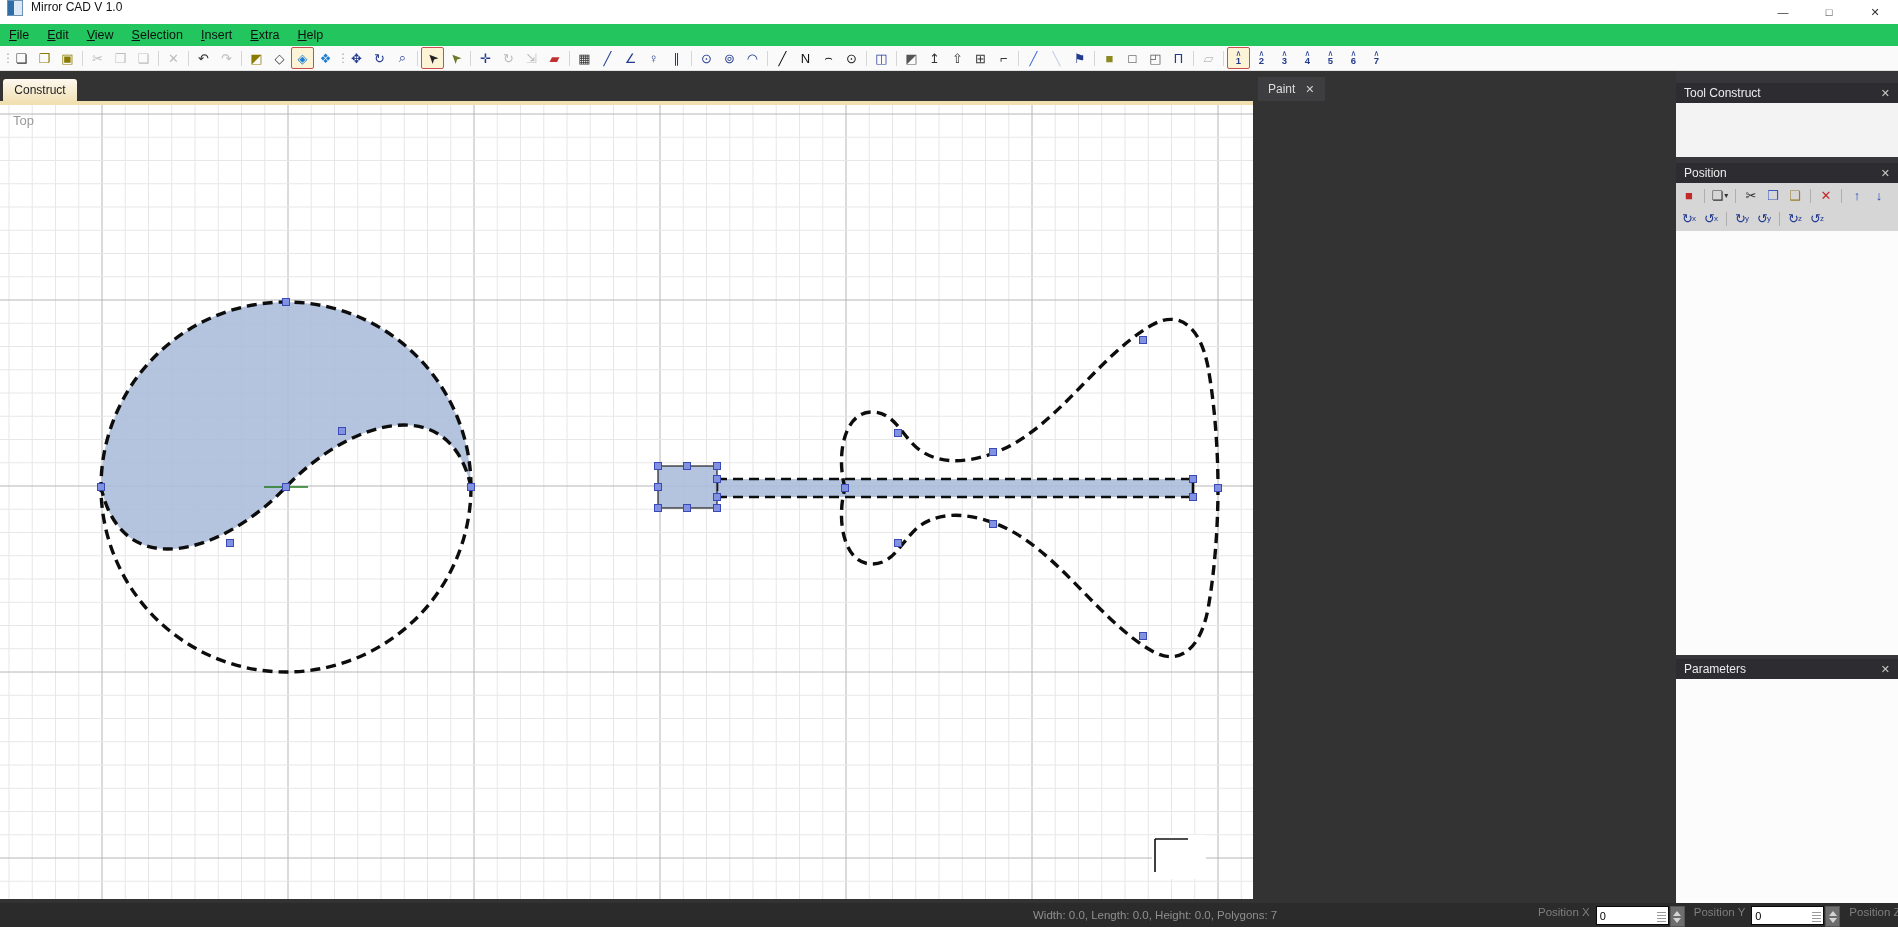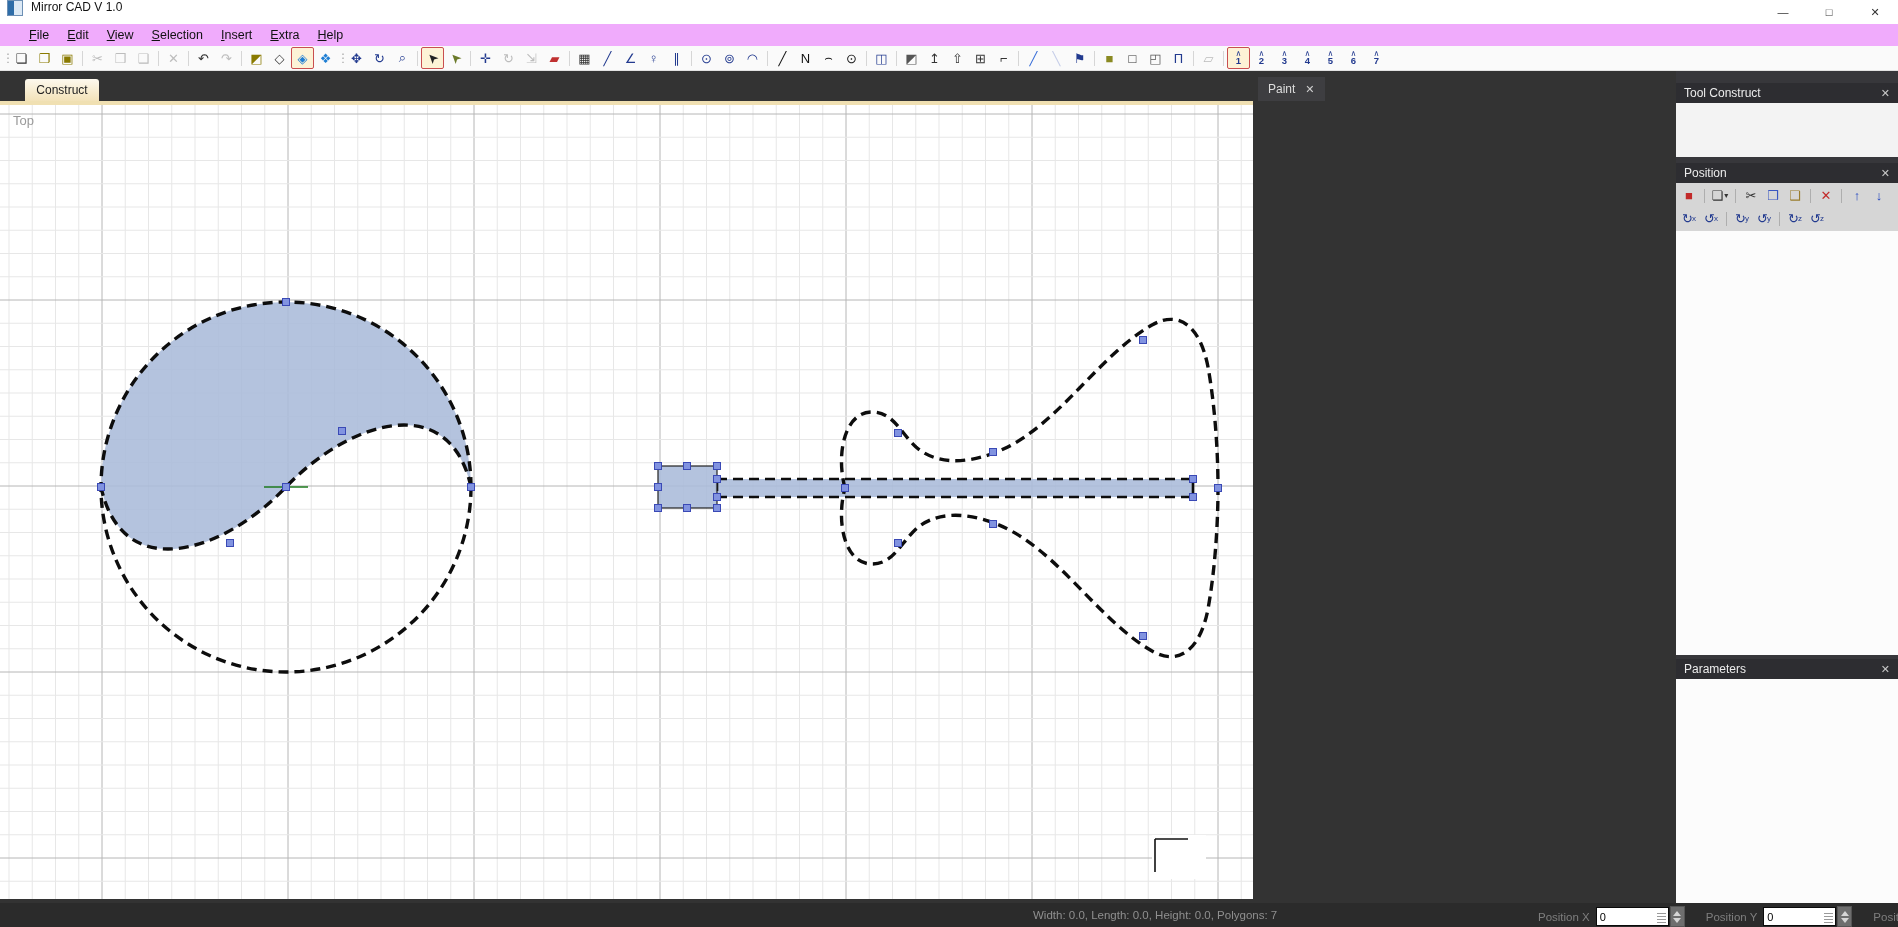--- a/index.html
+++ b/index.html
@@ -5,38 +5,38 @@
   html,body{margin:0;padding:0;width:1898px;height:927px;overflow:hidden;
     font-family:"Liberation Sans",sans-serif;background:#333;user-select:none}
   
   .titlebar{height:24px;background:#fff;display:flex;align-items:flex-start}
   .app-icon{width:14px;height:14px;margin:0 8px 0 7px;border:1px solid #6c8fb4;
     background:linear-gradient(90deg,#2e6da8 0 45%,#dce9f5 45% 100%)}
   .title{font-size:12px;color:#111}
   .win-controls{margin-left:auto;display:flex;height:100%}
   .win-btn{width:46px;display:flex;align-items:center;justify-content:center;font-size:11px;color:#333}
   
-  .menubar{height:22px;background:#f0abfc;display:flex;align-items:center;padding-left:20px}
+  .menubar{height:22px;background:#22c55e;display:flex;align-items:center;padding-left:0}
   .menu-item{font-size:12.5px;color:#111;padding:0 9px;cursor:default}
   
   .toolbar{height:24px;background:#fafafa;border-bottom:1px solid #e2e2e2;
     display:flex;align-items:center;padding-left:2px;white-space:nowrap}
   .tb{width:21px;height:20px;display:flex;align-items:center;justify-content:center;
     font-size:13px;border:1px solid transparent;border-radius:2px;flex:none}
   .tb.sel{background:#fdf3d6;border-color:#c94f4f}
   .tb.dis{color:#bdbdbd !important}
   .sep{width:1px;height:15px;background:#d6d6d6;margin:0 3px;flex:none}
   .grip{color:#a8a8a8;font-size:12px;width:8px;text-align:center;flex:none}
   .mir{display:flex;flex-direction:column;align-items:center;color:#223a8f}
   .mir .hat{font-size:8px;line-height:5px}
   .mir .num{font-size:9.5px;font-weight:bold;line-height:9px}
   
   .main{display:flex;height:832px}
   .doc{width:1676px;background:#333;position:relative;flex:none}
-  .tabstrip{height:30px;display:flex;align-items:flex-end;padding-left:25px;position:relative}
+  .tabstrip{height:30px;display:flex;align-items:flex-end;padding-left:3px;position:relative}
   .tab-construct{width:74px;height:22px;background:linear-gradient(#fdf9ee,#f2e2b8);
     border-radius:3px 3px 0 0;display:flex;align-items:center;justify-content:center;
     font-size:12px;color:#222}
   .tab-paint{position:absolute;left:1258px;bottom:0;height:24px;background:#3e3e41;
     color:#ddd;display:flex;align-items:center;padding:0 10px;font-size:12px;gap:10px}
   .tab-paint .x{color:#cfcfcf;font-size:11px}
   .goldbar{width:1253px;height:4px;background:#f0e0b2}
   .canvas{width:1253px;height:794px;background:#fff;position:relative;overflow:hidden}
   .top-label{position:absolute;left:13px;top:8px;font-size:13px;color:#9a9a9a;z-index:2}
   svg.scene{position:absolute;left:0;top:0}
@@ -53,21 +53,21 @@
   .eb{width:22px;height:21px;display:flex;align-items:center;justify-content:center;font-size:13px;flex:none}
   .eb sub{font-size:8px;margin-left:-1px}
   .dd{font-size:8px;color:#333;margin-left:1px}
   .esep{width:1px;height:14px;background:#aeaeae;margin:0 4px;flex:none}
   .exp-tree{height:424px;background:#fcfcfc;flex:none}
   .props-content{flex:1;background:#fcfcfc}
   
   .statusbar{height:25px;background:#2b2b2b;position:relative;font-size:11.5px;color:#8f8f8f;overflow:hidden}
   .status-info{position:absolute;left:1033px;top:6px}
   .pos-fields{position:absolute;left:1538px;top:3px;display:flex;width:420px}
-  .pos-field{display:flex;align-items:center;margin-right:21px;flex:none}
+  .pos-field{display:flex;margin-right:9px;flex:none}
   .pos-label{color:#7e7e7e;margin-right:6px;white-space:nowrap}
   .pos-input{width:66px;height:17px;background:#fff;border:1px solid #0a0a0a;
     display:flex;align-items:center;padding:0 2px 0 3px;color:#000;font-size:11px}
   .pos-val{flex:1}
   .lines{width:9px;height:12px;background:repeating-linear-gradient(#fff 0 2px,#9a9a9a 2px 3px)}
   .spin{width:13px;height:19px;background:#6e6e6e;border:1px solid #555;
     display:flex;flex-direction:column;align-items:center;justify-content:center;gap:2px;margin-left:1px}
   .spin .up{width:0;height:0;border-left:4px solid transparent;border-right:4px solid transparent;border-bottom:5px solid #d5d5d5}
   .spin .dn{width:0;height:0;border-left:4px solid transparent;border-right:4px solid transparent;border-top:5px solid #d5d5d5}
 </style>

